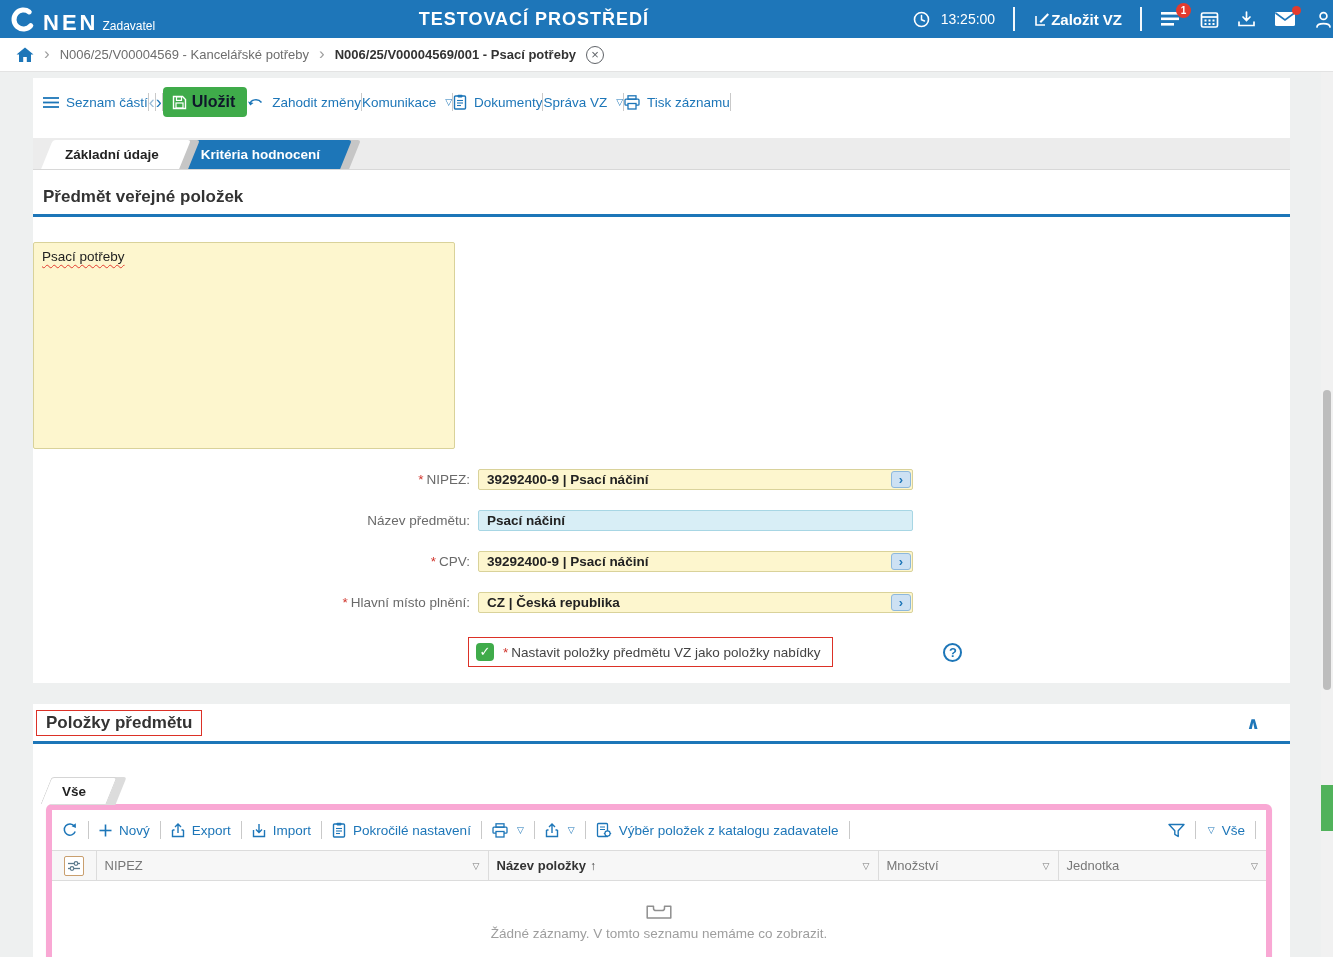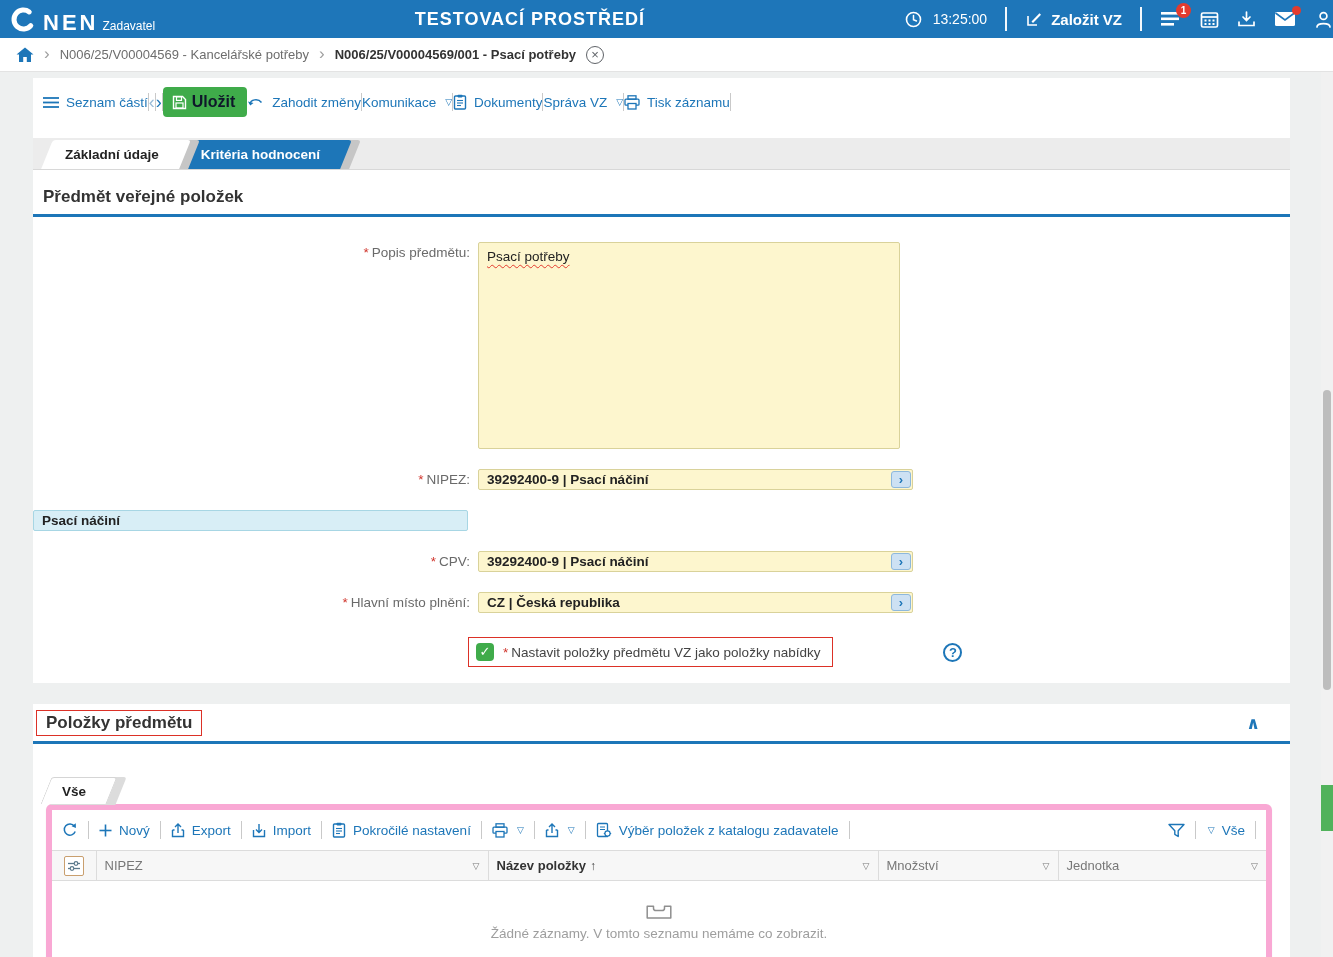--- a/index.html
+++ b/index.html
@@ -9,21 +9,21 @@
 
   
   .topbar { height:38px; background:#1e76b9; display:flex; align-items:center; color:#fff; padding:0 0 0 10px; }
   .brand { display:flex; align-items:flex-end; gap:6px; cursor:pointer; }
   .brand-name { font-size:22px; font-weight:bold; letter-spacing:3px; line-height:20px; }
   .brand-sub { font-size:12px; line-height:14px; margin-left:-2px; }
   .env-title { flex:1; text-align:center; font-size:18px; font-weight:bold; letter-spacing:1px; }
   .top-right { display:flex; align-items:center; gap:18px; }
   .clockwrap { display:flex; align-items:center; gap:11px; font-size:14px; }
   .vdiv-w { width:2px; height:24px; background:#fff; opacity:.95; }
-  .createvz { display:flex; align-items:flex-end; gap:8px; font-size:15px; font-weight:bold; color:#fff; background:none; border:none; cursor:pointer; font-family:inherit; }
+  .createvz { display:flex; align-items:flex-end; font-size:15px; font-weight:bold; color:#fff; background:none; border:none; cursor:pointer; font-family:inherit; }
   .tb-ic { position:relative; display:flex; align-items:center; cursor:pointer; }
   .badge { position:absolute; top:-7px; right:-9px; background:#e23b2e; color:#fff; border-radius:50%; min-width:15px; height:15px; font-size:10px; line-height:15px; text-align:center; font-weight:bold; }
   .dot { position:absolute; top:-5px; right:-5px; width:9px; height:9px; background:#e23b2e; border-radius:50%; }
 
   
   .breadcrumb { height:34px; background:#fff; display:flex; align-items:center; gap:10px; padding:0 16px; border-bottom:1px solid #e3e3e3; }
   .bc-sep { color:#9e9e9e; font-size:17px; line-height:1; margin-top:-2px; }
   .bc-item { font-size:13px; color:#6d6d6d; cursor:pointer; }
   .bc-item.current { font-weight:bold; color:#333; }
   .close-circ { width:18px; height:18px; border:1.4px solid #5f6368; border-radius:50%; color:#5f6368; font-size:13px; line-height:15px; text-align:center; cursor:pointer; }
@@ -279,35 +279,35 @@
           <span class="bgx"></span>
           <span class="lbl">Kritéria hodnocení</span>
         </span>
       </div>
 
       <h2 class="sec-head">Předmět veřejné položek</h2>
       <div class="sec-rule"></div>
 
       <div class="form">
         <div class="frow tall">
-          <div class="flabel"><span class="req">*</span><span>Popis předmětu:</span></div>
           <div class="ftextarea"><span class="wavy">Psací potřeby</span></div>
         </div>
 
         <div class="frow">
           <div class="flabel"><span class="req">*</span><span>NIPEZ:</span></div>
           <div class="finput yellow">
             <span class="fval">39292400-9 | Psací náčiní</span>
             <span class="lookup">
                 <span>›</span>
               </span>
           </div>
         </div>
 
         <div class="frow">
+          <div class="flabel"><span>Název předmětu:</span></div>
           <div class="finput blue">
             <span class="fval">Psací náčiní</span>
           </div>
         </div>
 
         <div class="frow">
           <div class="flabel"><span class="req">*</span><span>CPV:</span></div>
           <div class="finput yellow">
             <span class="fval">39292400-9 | Psací náčiní</span>
             <span class="lookup">

